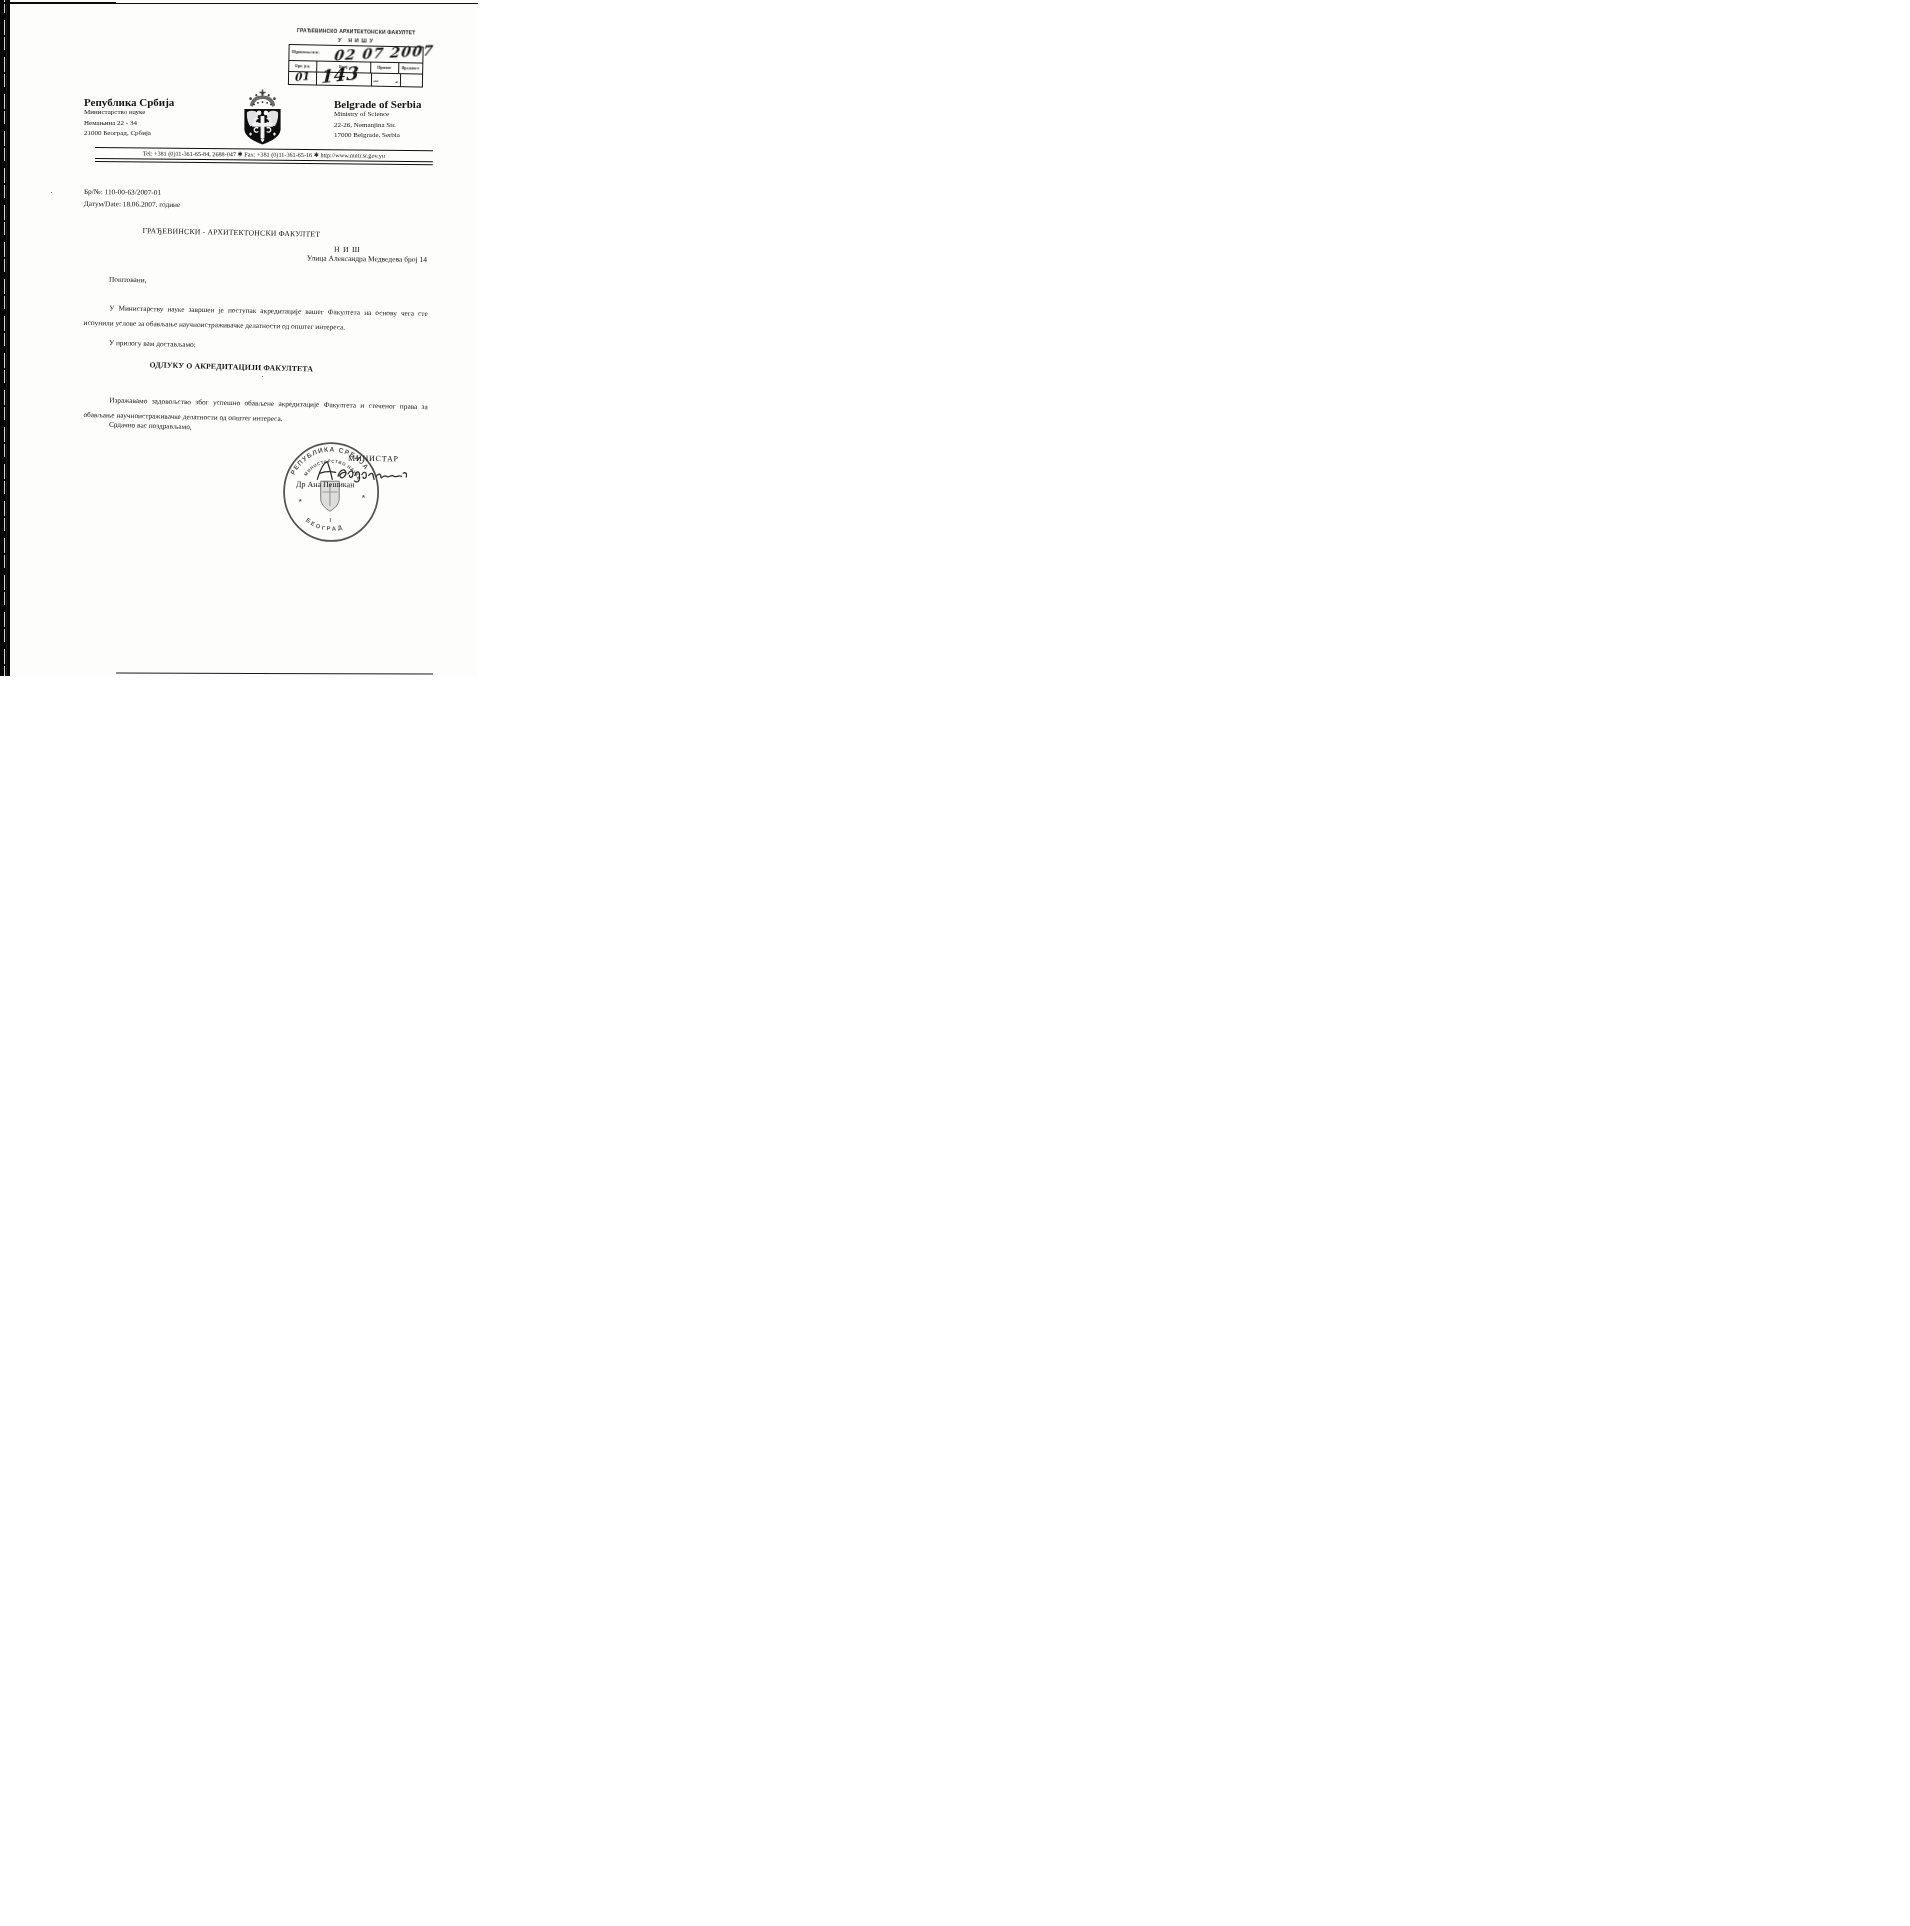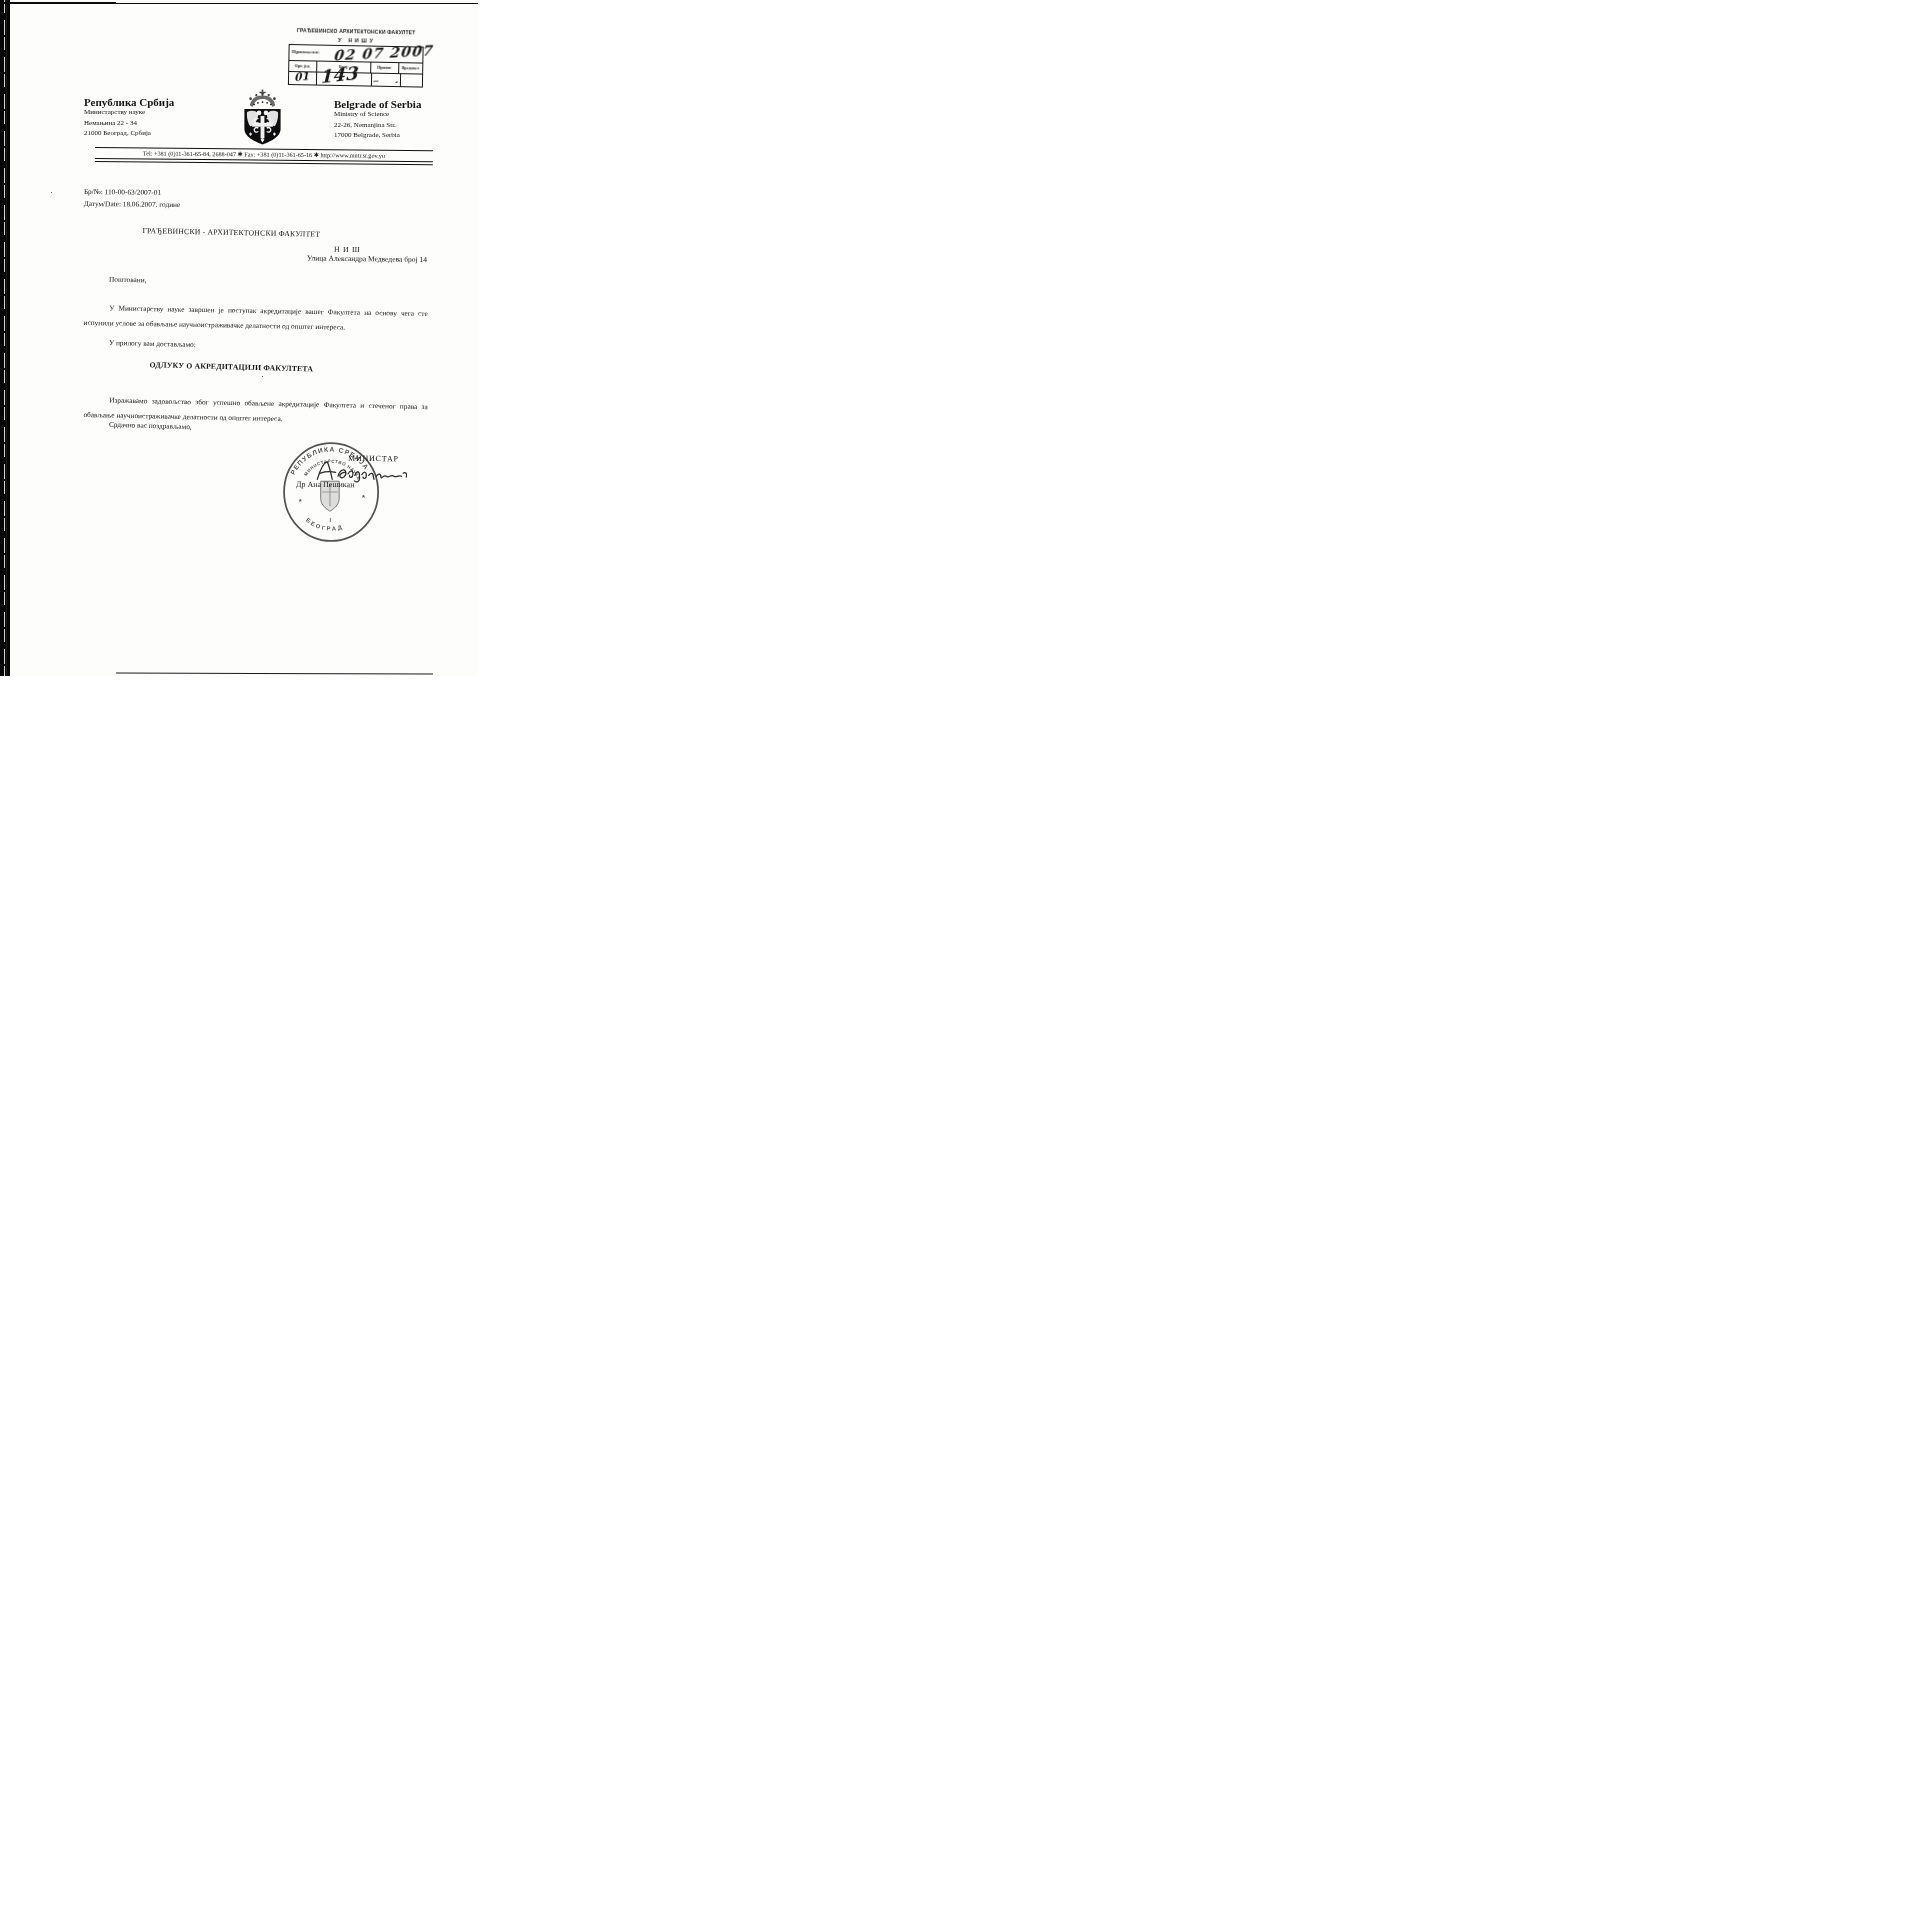--- a/index.html
+++ b/index.html
@@ -111,21 +111,21 @@
       <span class="hw hw-date">02 07 2007</span>
       <span class="hw hw-01">01</span>
       <span class="hw hw-143">143</span>
       <span class="hw hw-dash3">—</span>
       <span class="hw hw-dash4">-</span>
     </div>
   </div>
 
   <div class="hdr-left">
     <div class="b1">Република Србија</div>
-    <div>Министарству науке</div>
+    <div>Министарство науке</div>
     <div>Немањина 22 - 34</div>
     <div>21000 Београд, Србија</div>
   </div>
 
   <svg class="coa" width="55" height="57" viewBox="0 0 142 148">
 
     <path d="M69,1 h4 v6 h6 v4 h-6 v8 h-4 v-8 h-6 v-4 h6 z" fill="#2e2e2e" opacity=".85"></path>
 
     <path d="M38,42 C42,25 53,17 71,17 C89,17 100,25 104,42 L97,47 C92,32 83,26 71,26 C59,26 50,32 45,47 Z" fill="#474747" opacity=".8"></path>
     <circle cx="40" cy="25" r="3.4" fill="#3c3c3c"></circle>

